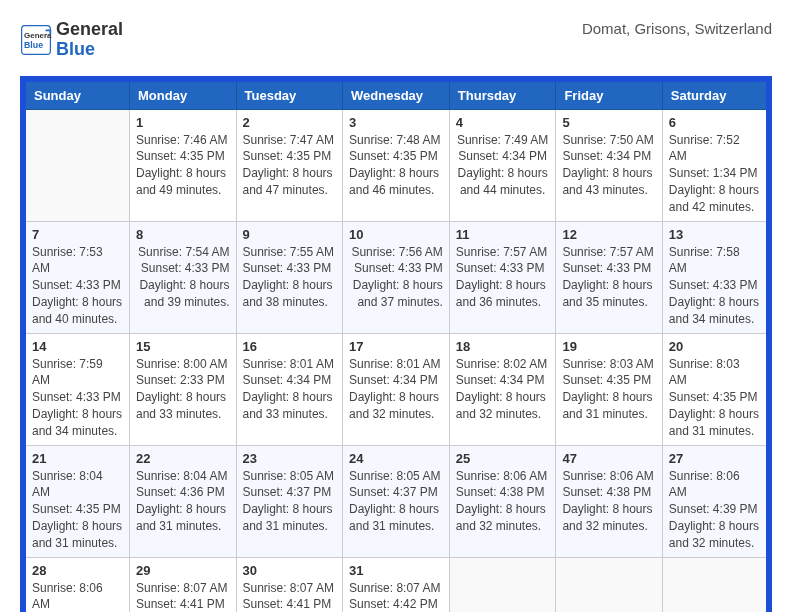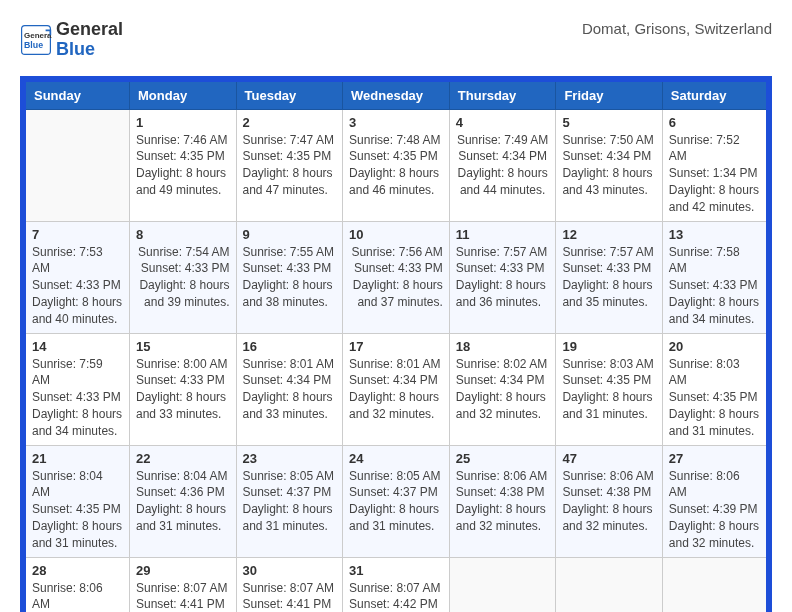--- a/index.html
+++ b/index.html
@@ -221,21 +221,21 @@
         <td>
           <span class="day-num">14</span>
           <div class="day-info" style="white-space: pre-line;">Sunrise: 7:59 AM
 Sunset: 4:33 PM
 Daylight: 8 hours
 and 34 minutes.</div>
         </td>
         <td>
           <span class="day-num">15</span>
           <div class="day-info" style="white-space: pre-line;">Sunrise: 8:00 AM
-Sunset: 4:33 PM
+Sunset: 2:33 PM
 Daylight: 8 hours
 and 33 minutes.</div>
         </td>
         <td>
           <span class="day-num">16</span>
           <div class="day-info" style="white-space: pre-line;">Sunrise: 8:01 AM
 Sunset: 4:34 PM
 Daylight: 8 hours
 and 33 minutes.</div>
         </td>

